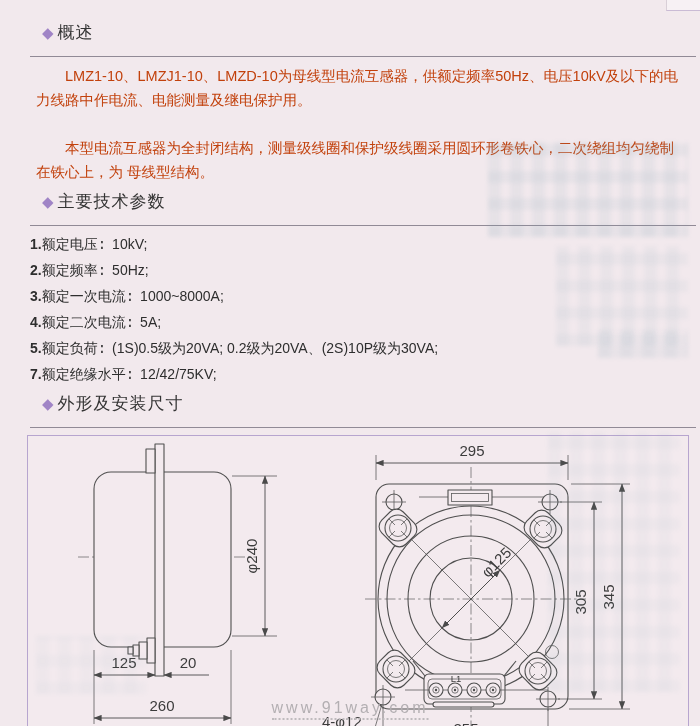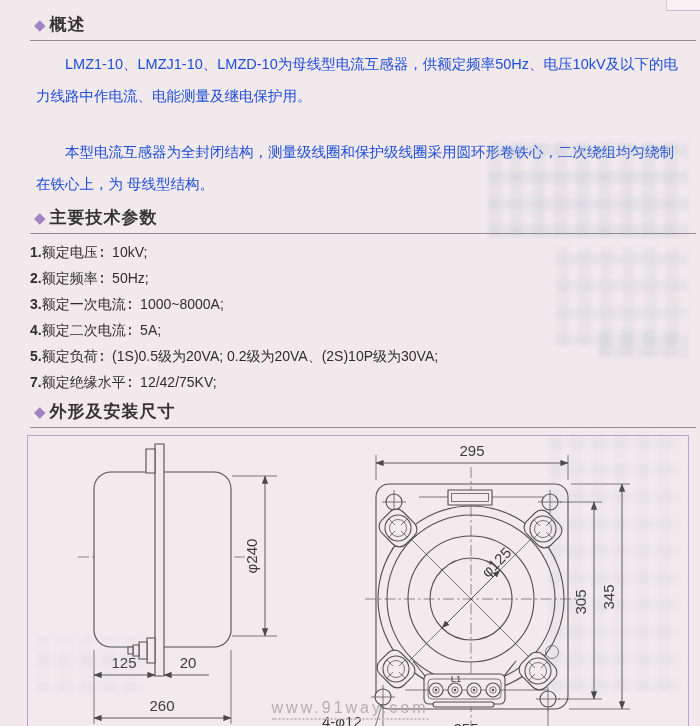--- a/index.html
+++ b/index.html
@@ -5,27 +5,27 @@
   html,body{margin:0;padding:0;}
   body{width:700px;height:726px;}
   .page{
     position:relative;width:700px;height:726px;overflow:hidden;
     background:#f2e9ed;
     font-family:"Liberation Sans","DejaVu Sans",sans-serif;
     color:#303030;
   }
   .corner-tab{position:absolute;top:0;right:0;width:33px;height:10px;background:#f7f1f4;
     border-left:1px solid #d9cfd7;border-bottom:1px solid #cabbd5;}
-  .sec-head{margin:4px;padding:0 0 0 30px;font-size:17px;font-weight:bold;color:#343434;letter-spacing:1px;}
+  .sec-head{margin:12px;padding:0 0 0 30px;font-size:17px;font-weight:normal;color:#343434;letter-spacing:1px;}
   .sec-head .diamond{color:#a084c6;font-size:15px;margin-right:3px;}
   .rule{height:0;border-top:1.6px solid #918a96;margin:4px 4px 0 30px;}
   #h1{padding-top:9px;}
   #h2{margin-top:6px;}
   #h3{margin-top:4px;}
-  .para{margin:7px 12px 0 36px;font-size:14.5px;line-height:32px;text-indent:2em;color:#1d4ed8;}
+  .para{margin:7px 12px 0 36px;font-size:14.5px;line-height:24px;text-indent:2em;color:#c2410c;}
   .para.second{margin-top:24px;}
   .params{margin:6px 10px 0 30px;}
   .param{font-size:14px;line-height:25px;color:#2e2e2e;white-space:nowrap;}
   .param .num{font-weight:bold;}
   .param .lbl{margin-right:6px;font-family:Liberation Mono, monospace;}
   .draw-box{
     margin:7px 0 0 27px;width:660px;height:313px;
     border:1px solid #b7a5cf;background:#f3eaee;position:relative;
   }
   .watermark{

